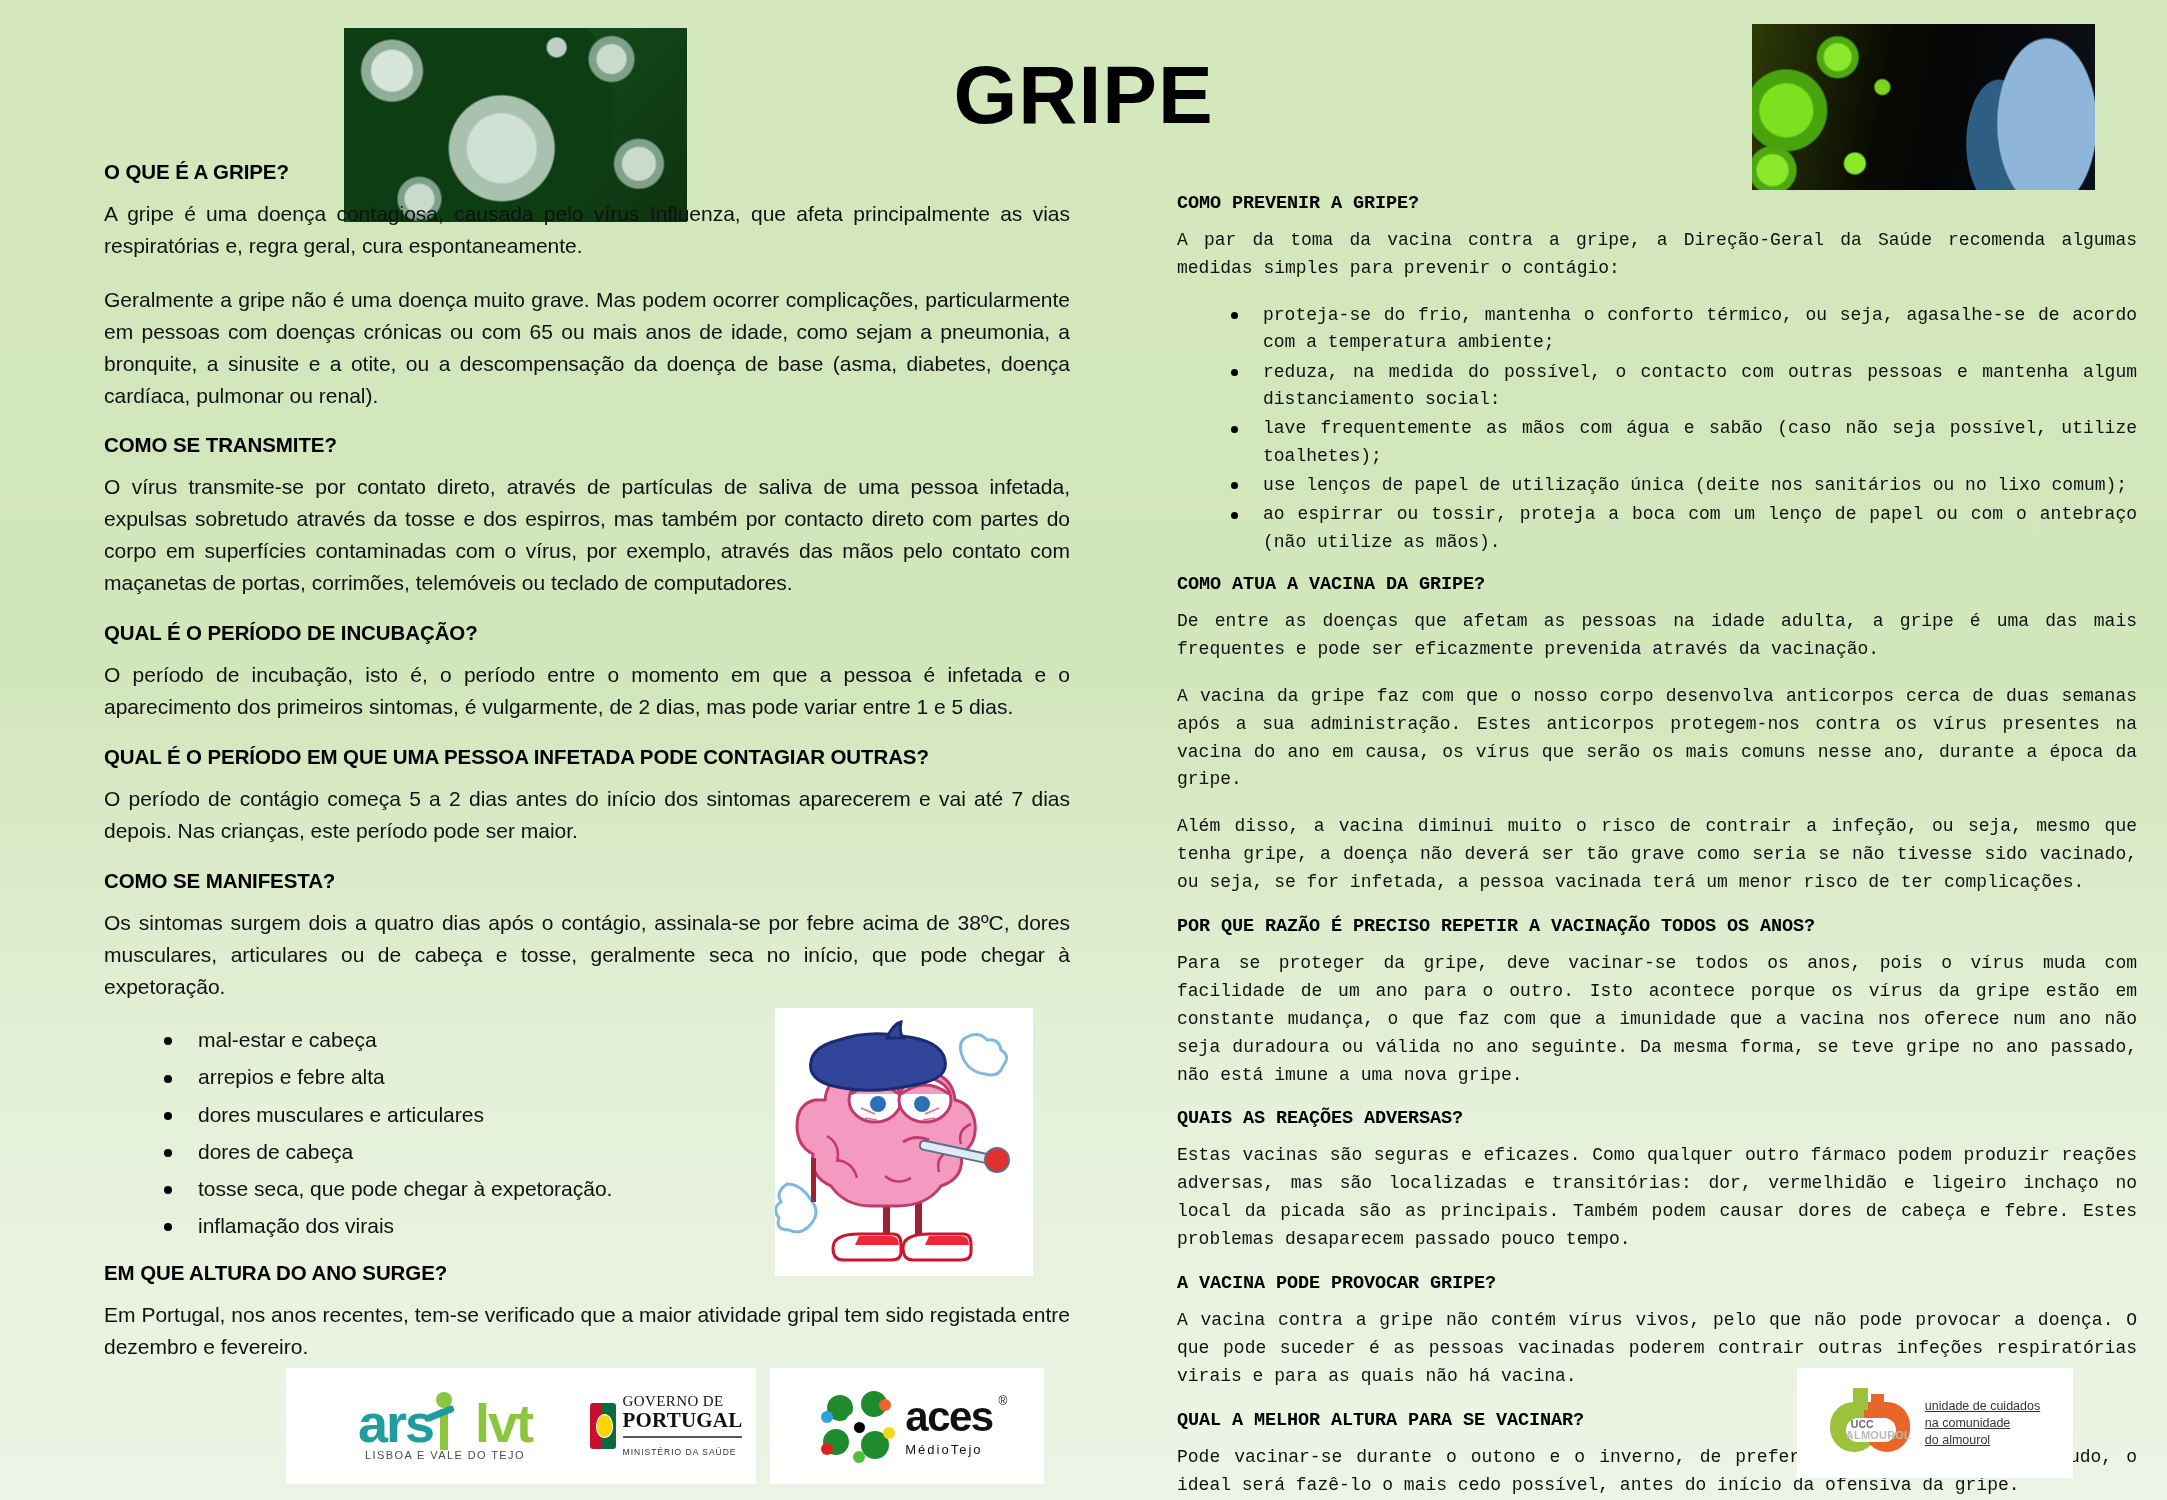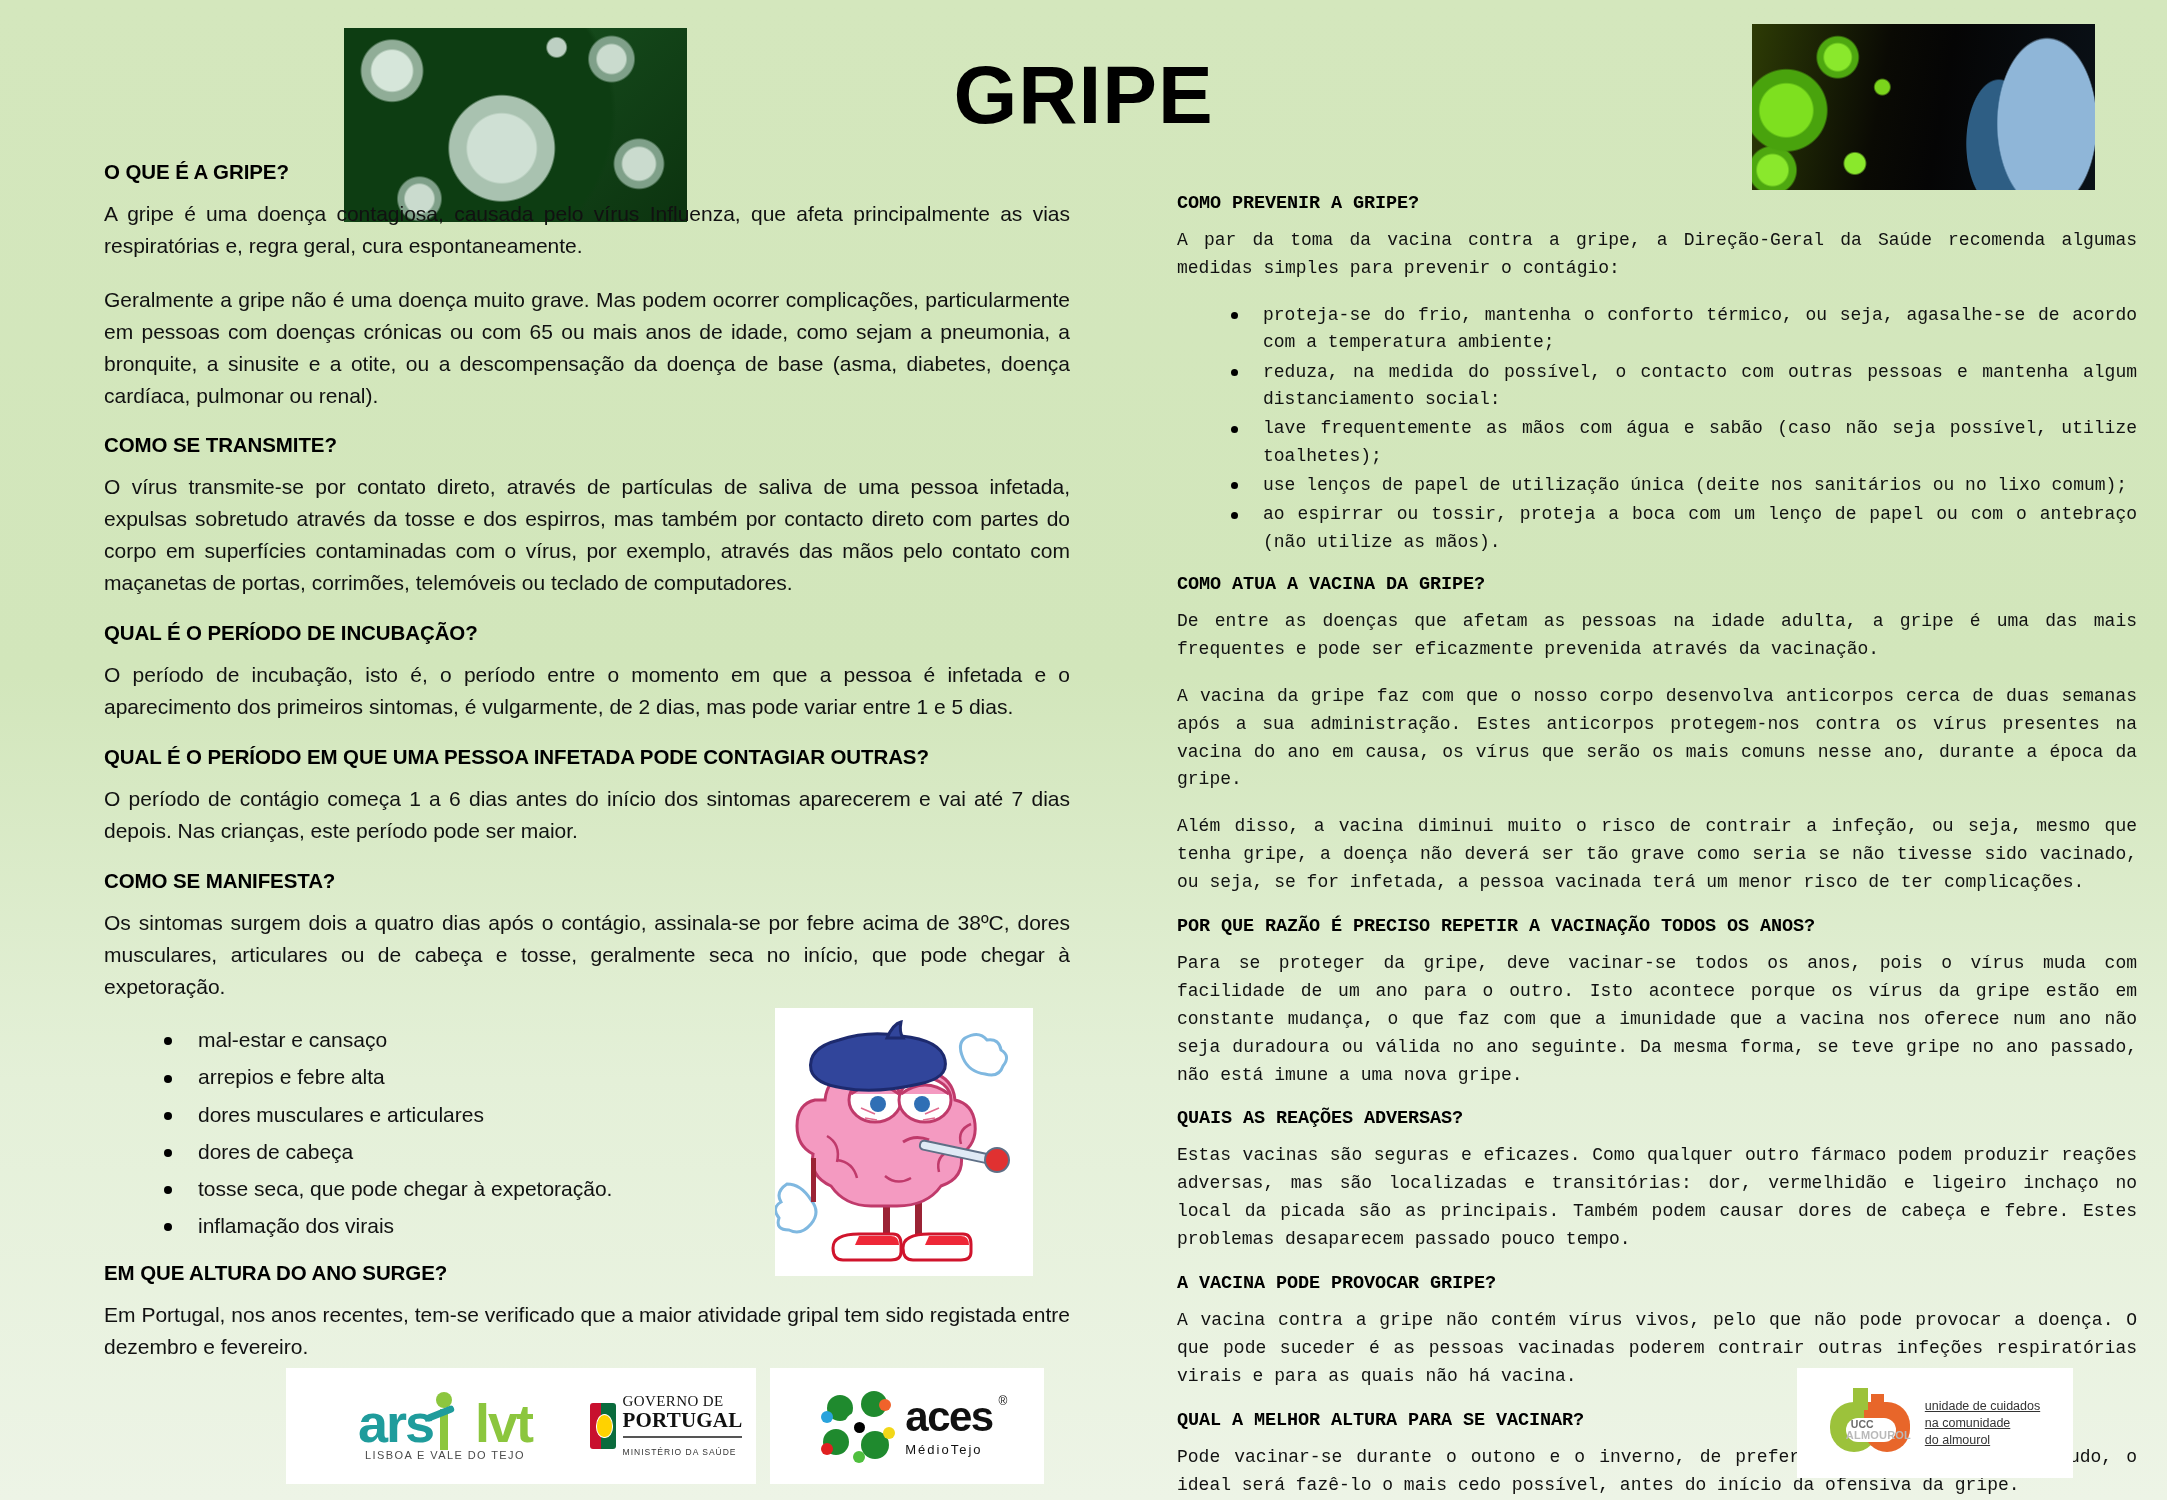--- a/index.html
+++ b/index.html
@@ -207,25 +207,25 @@
 
 <div class="col col-left" id="col-left" style="top:160px;">
     <h3 class="section-heading">O QUE É A GRIPE?</h3>
     <p class="body-text">A gripe é uma doença contagiosa, causada pelo vírus Influenza, que afeta principalmente as vias respiratórias e, regra geral, cura espontaneamente.</p>
     <p class="body-text">Geralmente a gripe não é uma doença muito grave. Mas podem ocorrer complicações, particularmente em pessoas com doenças crónicas ou com 65 ou mais anos de idade, como sejam a pneumonia, a bronquite, a sinusite e a otite, ou a descompensação da doença de base (asma, diabetes, doença cardíaca, pulmonar ou renal).</p>
     <h3 class="section-heading">COMO SE TRANSMITE?</h3>
     <p class="body-text">O vírus transmite-se por contato direto, através de partículas de saliva de uma pessoa infetada, expulsas sobretudo através da tosse e dos espirros, mas também por contacto direto com partes do corpo em superfícies contaminadas com o vírus, por exemplo, através das mãos pelo contato com maçanetas de portas, corrimões, telemóveis ou teclado de computadores.</p>
     <h3 class="section-heading">QUAL É O PERÍODO DE INCUBAÇÃO?</h3>
     <p class="body-text">O período de incubação, isto é, o período entre o momento em que a pessoa é infetada e o aparecimento dos primeiros sintomas, é vulgarmente, de 2 dias, mas pode variar entre 1 e 5 dias.</p>
     <h3 class="section-heading">QUAL É O PERÍODO EM QUE UMA PESSOA INFETADA PODE CONTAGIAR OUTRAS?</h3>
-    <p class="body-text">O período de contágio começa 1 a 6 dias antes do início dos sintomas aparecerem e vai até 7 dias depois. Nas crianças, este período pode ser maior.</p>
+    <p class="body-text">O período de contágio começa 5 a 2 dias antes do início dos sintomas aparecerem e vai até 7 dias depois. Nas crianças, este período pode ser maior.</p>
     <h3 class="section-heading">COMO SE MANIFESTA?</h3>
     <p class="body-text">Os sintomas surgem dois a quatro dias após o contágio, assinala-se por febre acima de 38ºC, dores musculares, articulares ou de cabeça e tosse, geralmente seca no início, que pode chegar à expetoração.</p>
     <ul class="bullets">
-      <li>mal-estar e cansaço</li>
+      <li>mal-estar e cabeça</li>
       <li>arrepios e febre alta</li>
       <li>dores musculares e articulares</li>
       <li>dores de cabeça</li>
       <li>tosse seca, que pode chegar à expetoração.</li>
       <li>inflamação dos virais</li>
     </ul>
     <h3 class="section-heading">EM QUE ALTURA DO ANO SURGE?</h3>
     <p class="body-text">Em Portugal, nos anos recentes, tem-se verificado que a maior atividade gripal tem sido registada entre dezembro e fevereiro.</p>
   </div>
 

